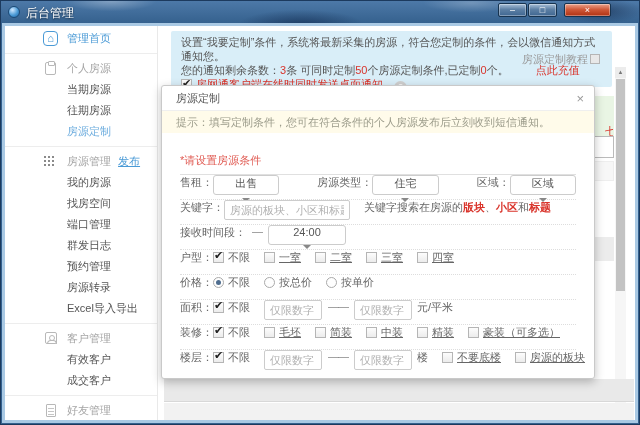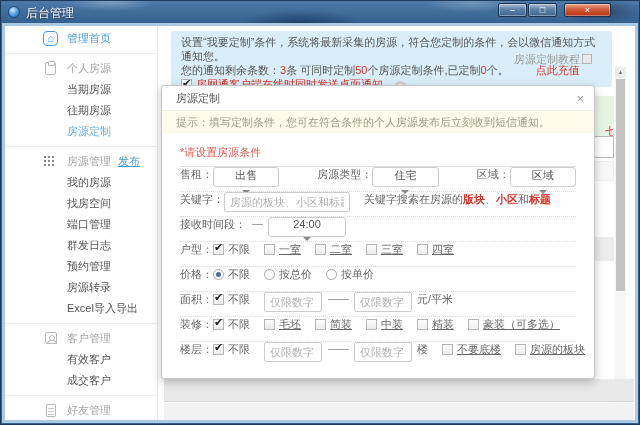--- a/index.html
+++ b/index.html
@@ -52,21 +52,21 @@
     border:1px solid #b8b8b8; border-bottom:none; border-radius:4px 4px 0 0; }
   .icon-doc { left:41px; top:3px; width:10px; height:13px; border:1px solid #b8b8b8; border-radius:1px; }
   .icon-doc::before { content:""; position:absolute; left:1px; top:3px; width:6px; height:1px;
     background:#c5c5c5; box-shadow:0 3px #c5c5c5, 0 6px #c5c5c5; }
   .slink { color:#4a9ad6; text-decoration:underline; margin-left:4px; }
   
   .content { position:absolute; left:154px; top:0; right:0; bottom:0; background:#fff; }
   .banner { position:absolute; left:12px; top:8px; width:441px; height:56px; background:#d9eef8;
     border-radius:2px; padding:4px 10px; font-size:11px; line-height:14px; color:#555; }
   .red { color:#d9342b; }
-  .tutorial { position:absolute; right:20px; top:21px; color:#9a9a9a; font-size:11px; }
+  .tutorial { position:absolute; right:12px; top:21px; color:#9a9a9a; font-size:11px; }
   .tut-icon { display:inline-block; width:10px; height:10px; border:1px solid #b5b5b5; background:#e8e8e8;
     vertical-align:-1px; margin-left:2px; }
   .cb { position:relative; display:inline-block; width:11px; height:11px; border:1px solid #b5b5b5;
     background:linear-gradient(#fdfdfd,#ececec); vertical-align:-2px; margin-right:4px; cursor:pointer; }
   .cb .mark { position:absolute; left:0px; top:-4px; font-size:11px; color:#222; }
   .help-circle { display:inline-block; width:13px; height:13px; border-radius:50%; background:#cfcfcf;
     color:#fff; font-size:9px; text-align:center; line-height:13px; margin-left:8px; vertical-align:-2px; }
   
   .frag-green { position:absolute; left:436px; top:73px; width:19px; height:62px; background:#e9f5e4; }
   .frag-char { position:absolute; right:1px; top:28px; color:#d9342b; font-size:11px; width:8px;
@@ -83,21 +83,21 @@
   .band1 { position:absolute; left:5px; right:1px; top:356px; height:23px; background:#e9e9e9; border-bottom:1px solid #d8d8d8; }
   .band2 { position:absolute; left:5px; right:1px; top:380px; bottom:0; background:#f2f2f2; }
   
   .modal { position:absolute; left:2px; top:62px; width:434px; height:294px; background:#fff;
     border:1px solid #c9c9c9; border-radius:3px; box-shadow:0 3px 10px rgba(0,0,0,.25); }
   .m-header { position:relative; height:25px; line-height:25px; padding:0 14px; font-size:11px; color:#555;
     border-bottom:1px solid #efefef; }
   .m-close { position:absolute; right:10px; top:0; color:#999; font-size:13px; cursor:pointer; }
   .m-hint { height:22px; line-height:22px; background:#fffbea; color:#9b9b8a; font-size:11px; padding:0 14px;
     white-space:nowrap; overflow:hidden; }
-  .m-body { padding:8px 18px 0 18px; }
+  .m-body { padding:16px 18px 0 18px; }
   .sec-label { font-size:11px; color:#e05a52; margin-top:4px; }
   .sec-line { height:1px; background:#e0e0e0; margin-top:6px; }
   .mrow { display:flex; align-items:flex-start; height:25px; border-bottom:1px dotted #ddd;
     font-size:11px; color:#666; white-space:nowrap; }
   .mrow:last-child { border-bottom:none; }
   .lbl { color:#666; }
   .sel { display:inline-flex; align-items:center; justify-content:space-between; width:68px; height:20px;
     border:1px solid #ccc; border-radius:3px; padding:0 5px; color:#555; background:#fff; cursor:pointer;flex-direction:column; }
   .sel.wide { width:78px; }
   .tri { width:0; height:0; border:4px solid transparent; border-top-color:#888; margin-top:7px; }

